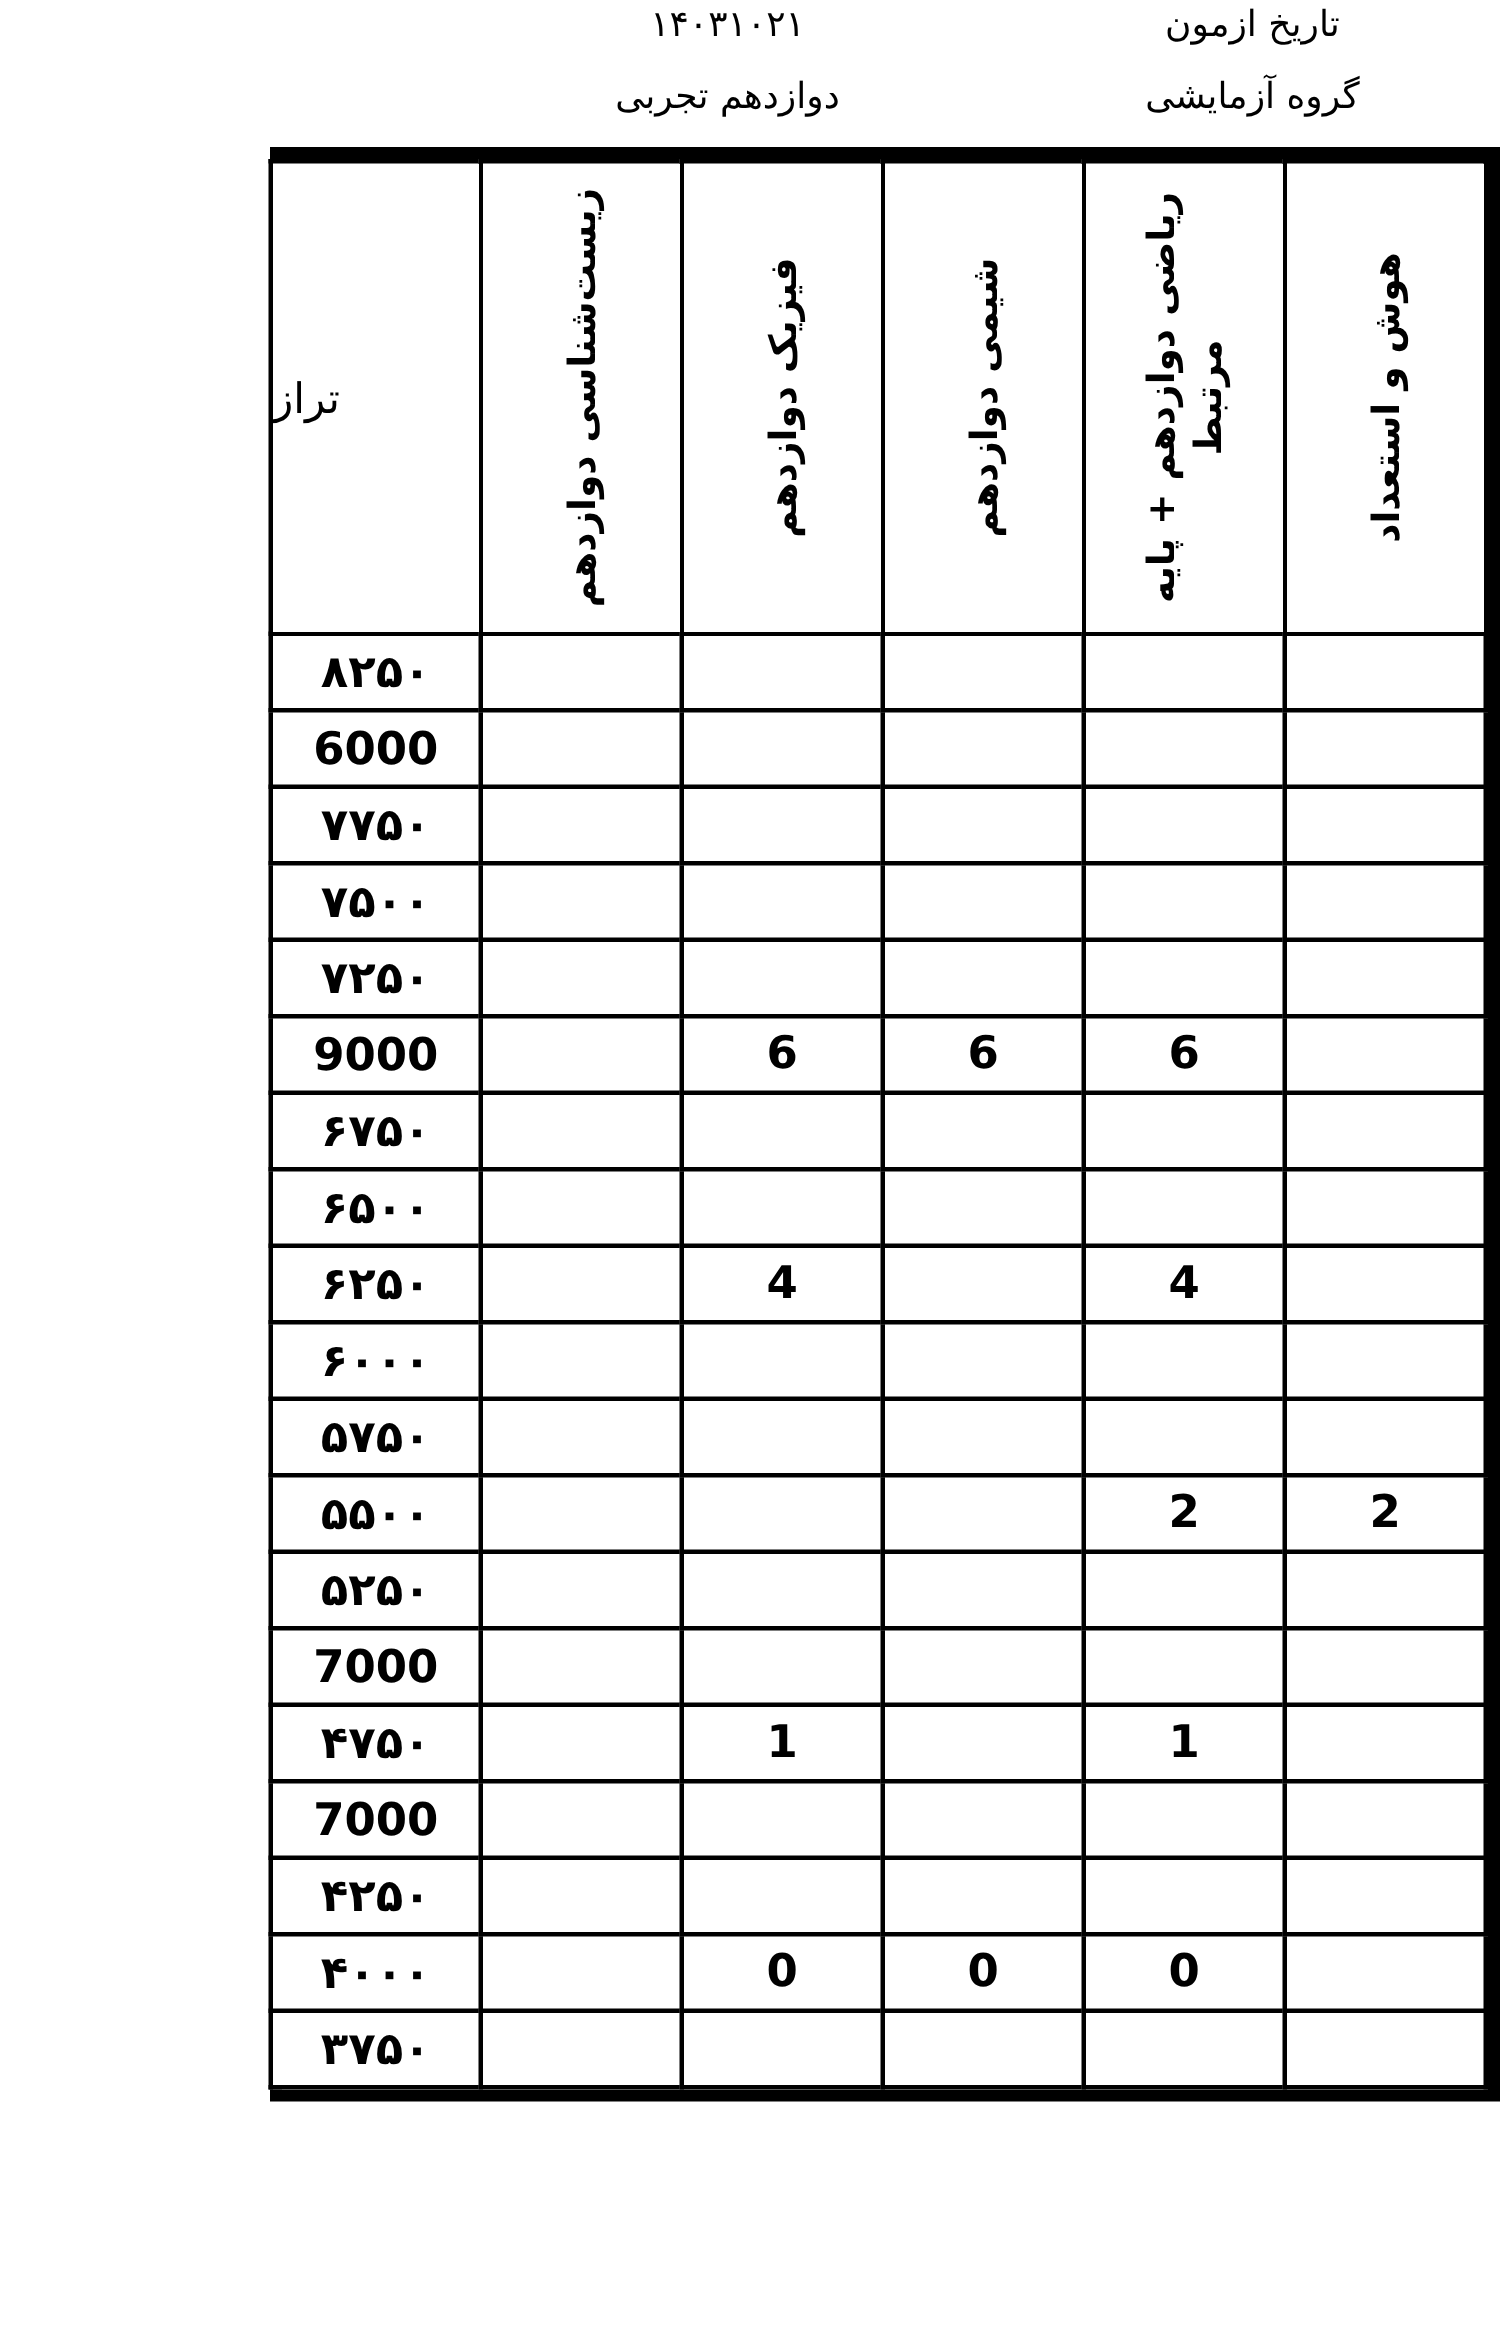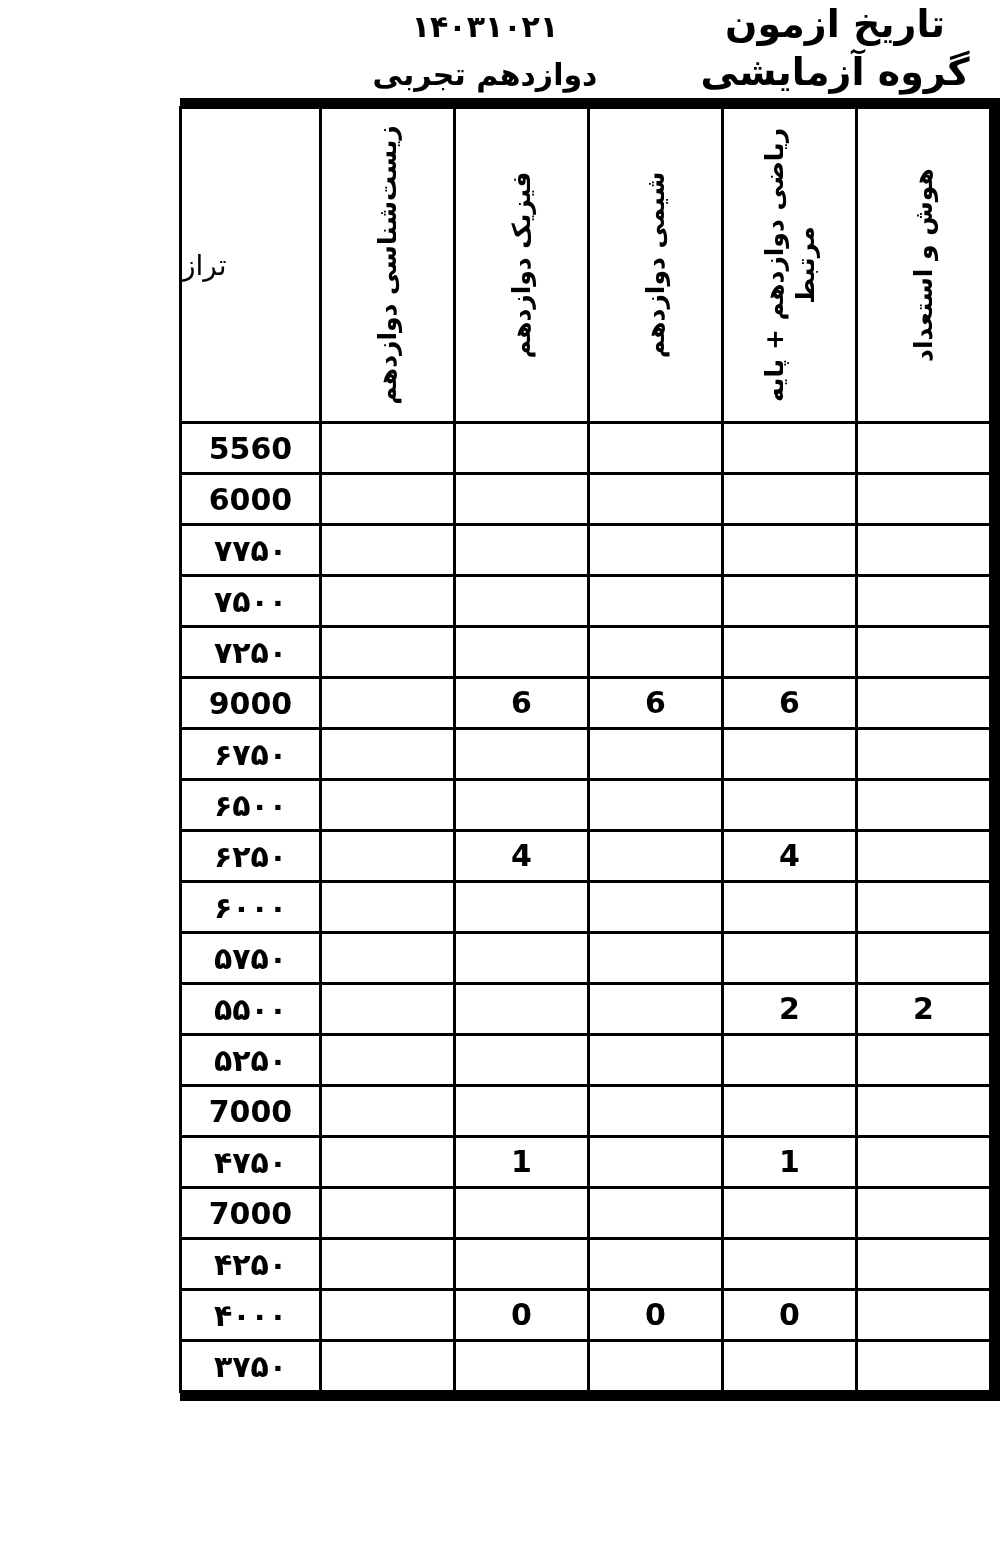--- a/index.html
+++ b/index.html
@@ -27,29 +27,29 @@
     position: absolute;
     display: flex;
     flex-direction: row;
     align-items: baseline;
     white-space: nowrap;
   }
   .hdr-row-1 { top: 2px;  right: 0; }
   .hdr-row-2 { top: 50px; right: 0; }
 
   .hdr-label {
-    font-size: 38px;
-    font-weight: 700;
+    font-size: 24px;
+    font-weight: 400;
     width: 330px;
     text-align: center;
     direction: rtl;
   }
   .hdr-value {
-    font-size: 30px;
-    font-weight: 700;
+    font-size: 24px;
+    font-weight: 400;
     width: 370px;
     text-align: center;
     direction: rtl;
   }
 
   
   .table-wrap {
     position: relative;
     margin: 0 0 0 125px;   
     width: 820px;
@@ -176,21 +176,21 @@
         </th>
       </tr>
     </thead>
     <tbody id="table-body">
         <tr class="data-row">
           <td class="score-cell sc-none"></td>
           <td class="score-cell sc-none"></td>
           <td class="score-cell sc-none"></td>
           <td class="score-cell sc-none"></td>
           <td class="score-cell sc-none"></td>
-          <td class="taraz-cell">5560</td>
+          <td class="taraz-cell">۸۲۵۰</td>
         </tr>
         <tr class="data-row">
           <td class="score-cell sc-none"></td>
           <td class="score-cell sc-none"></td>
           <td class="score-cell sc-none"></td>
           <td class="score-cell sc-none"></td>
           <td class="score-cell sc-none"></td>
           <td class="taraz-cell">6000</td>
         </tr>
         <tr class="data-row">

